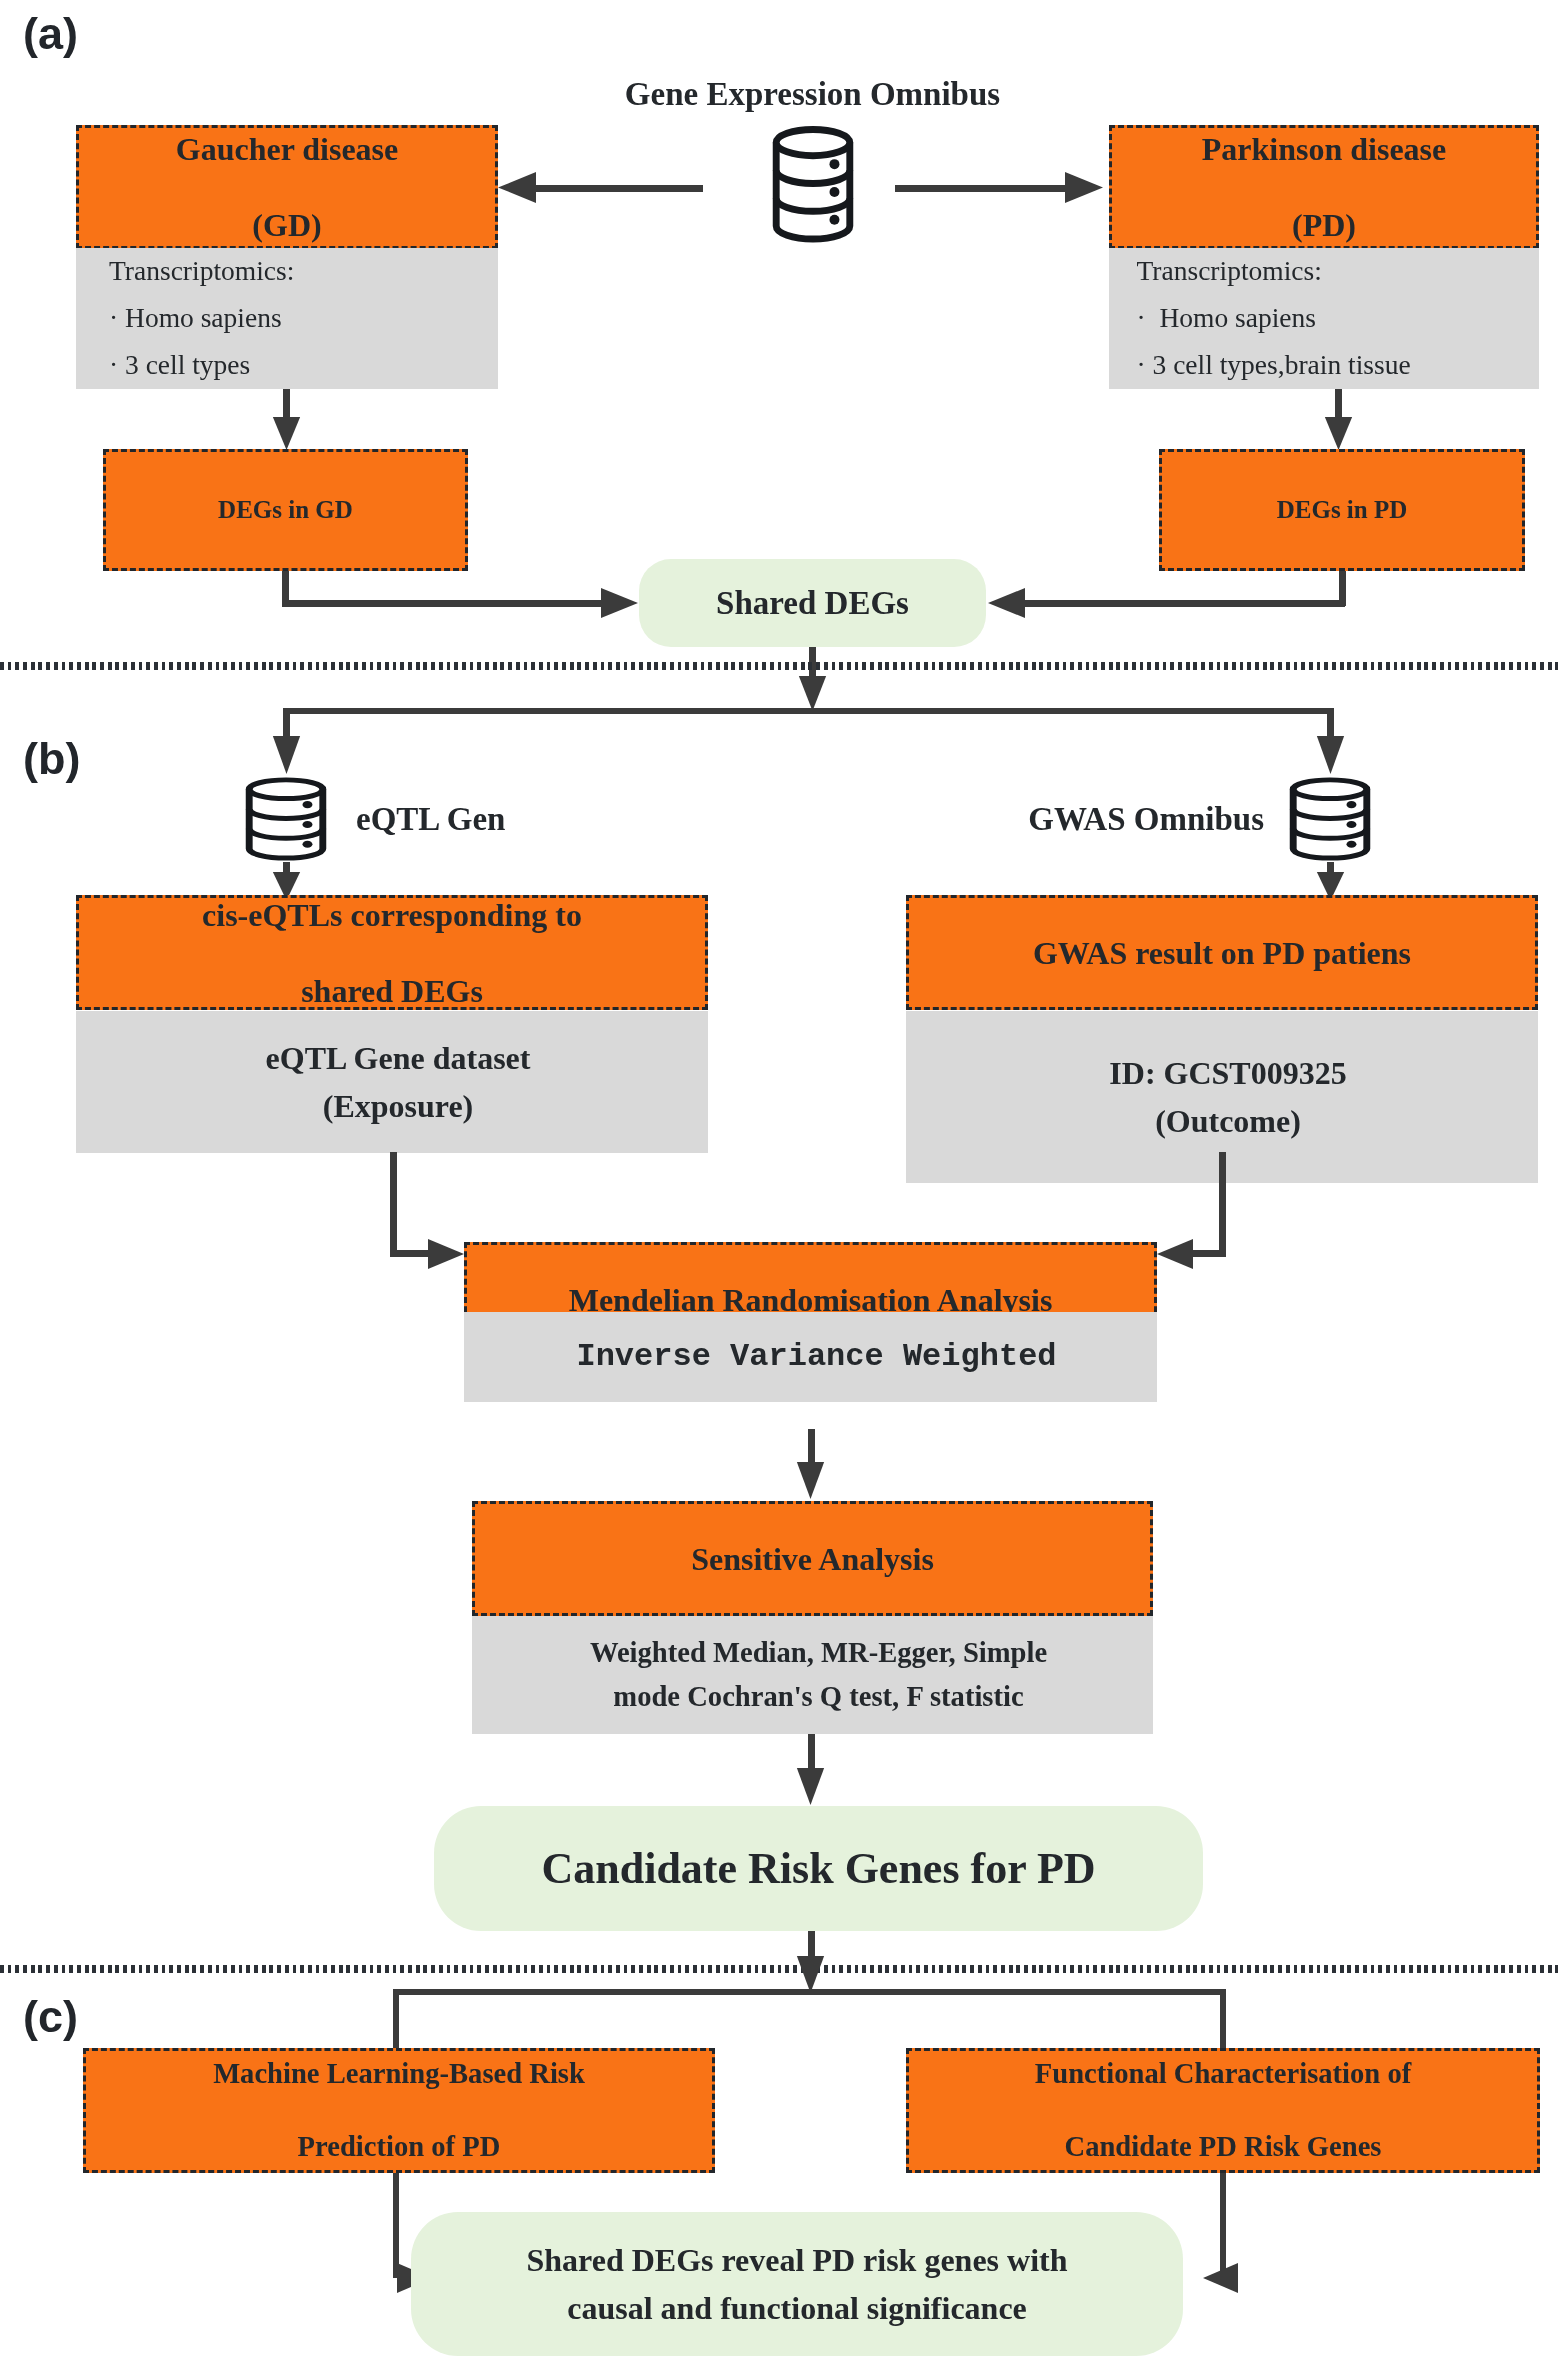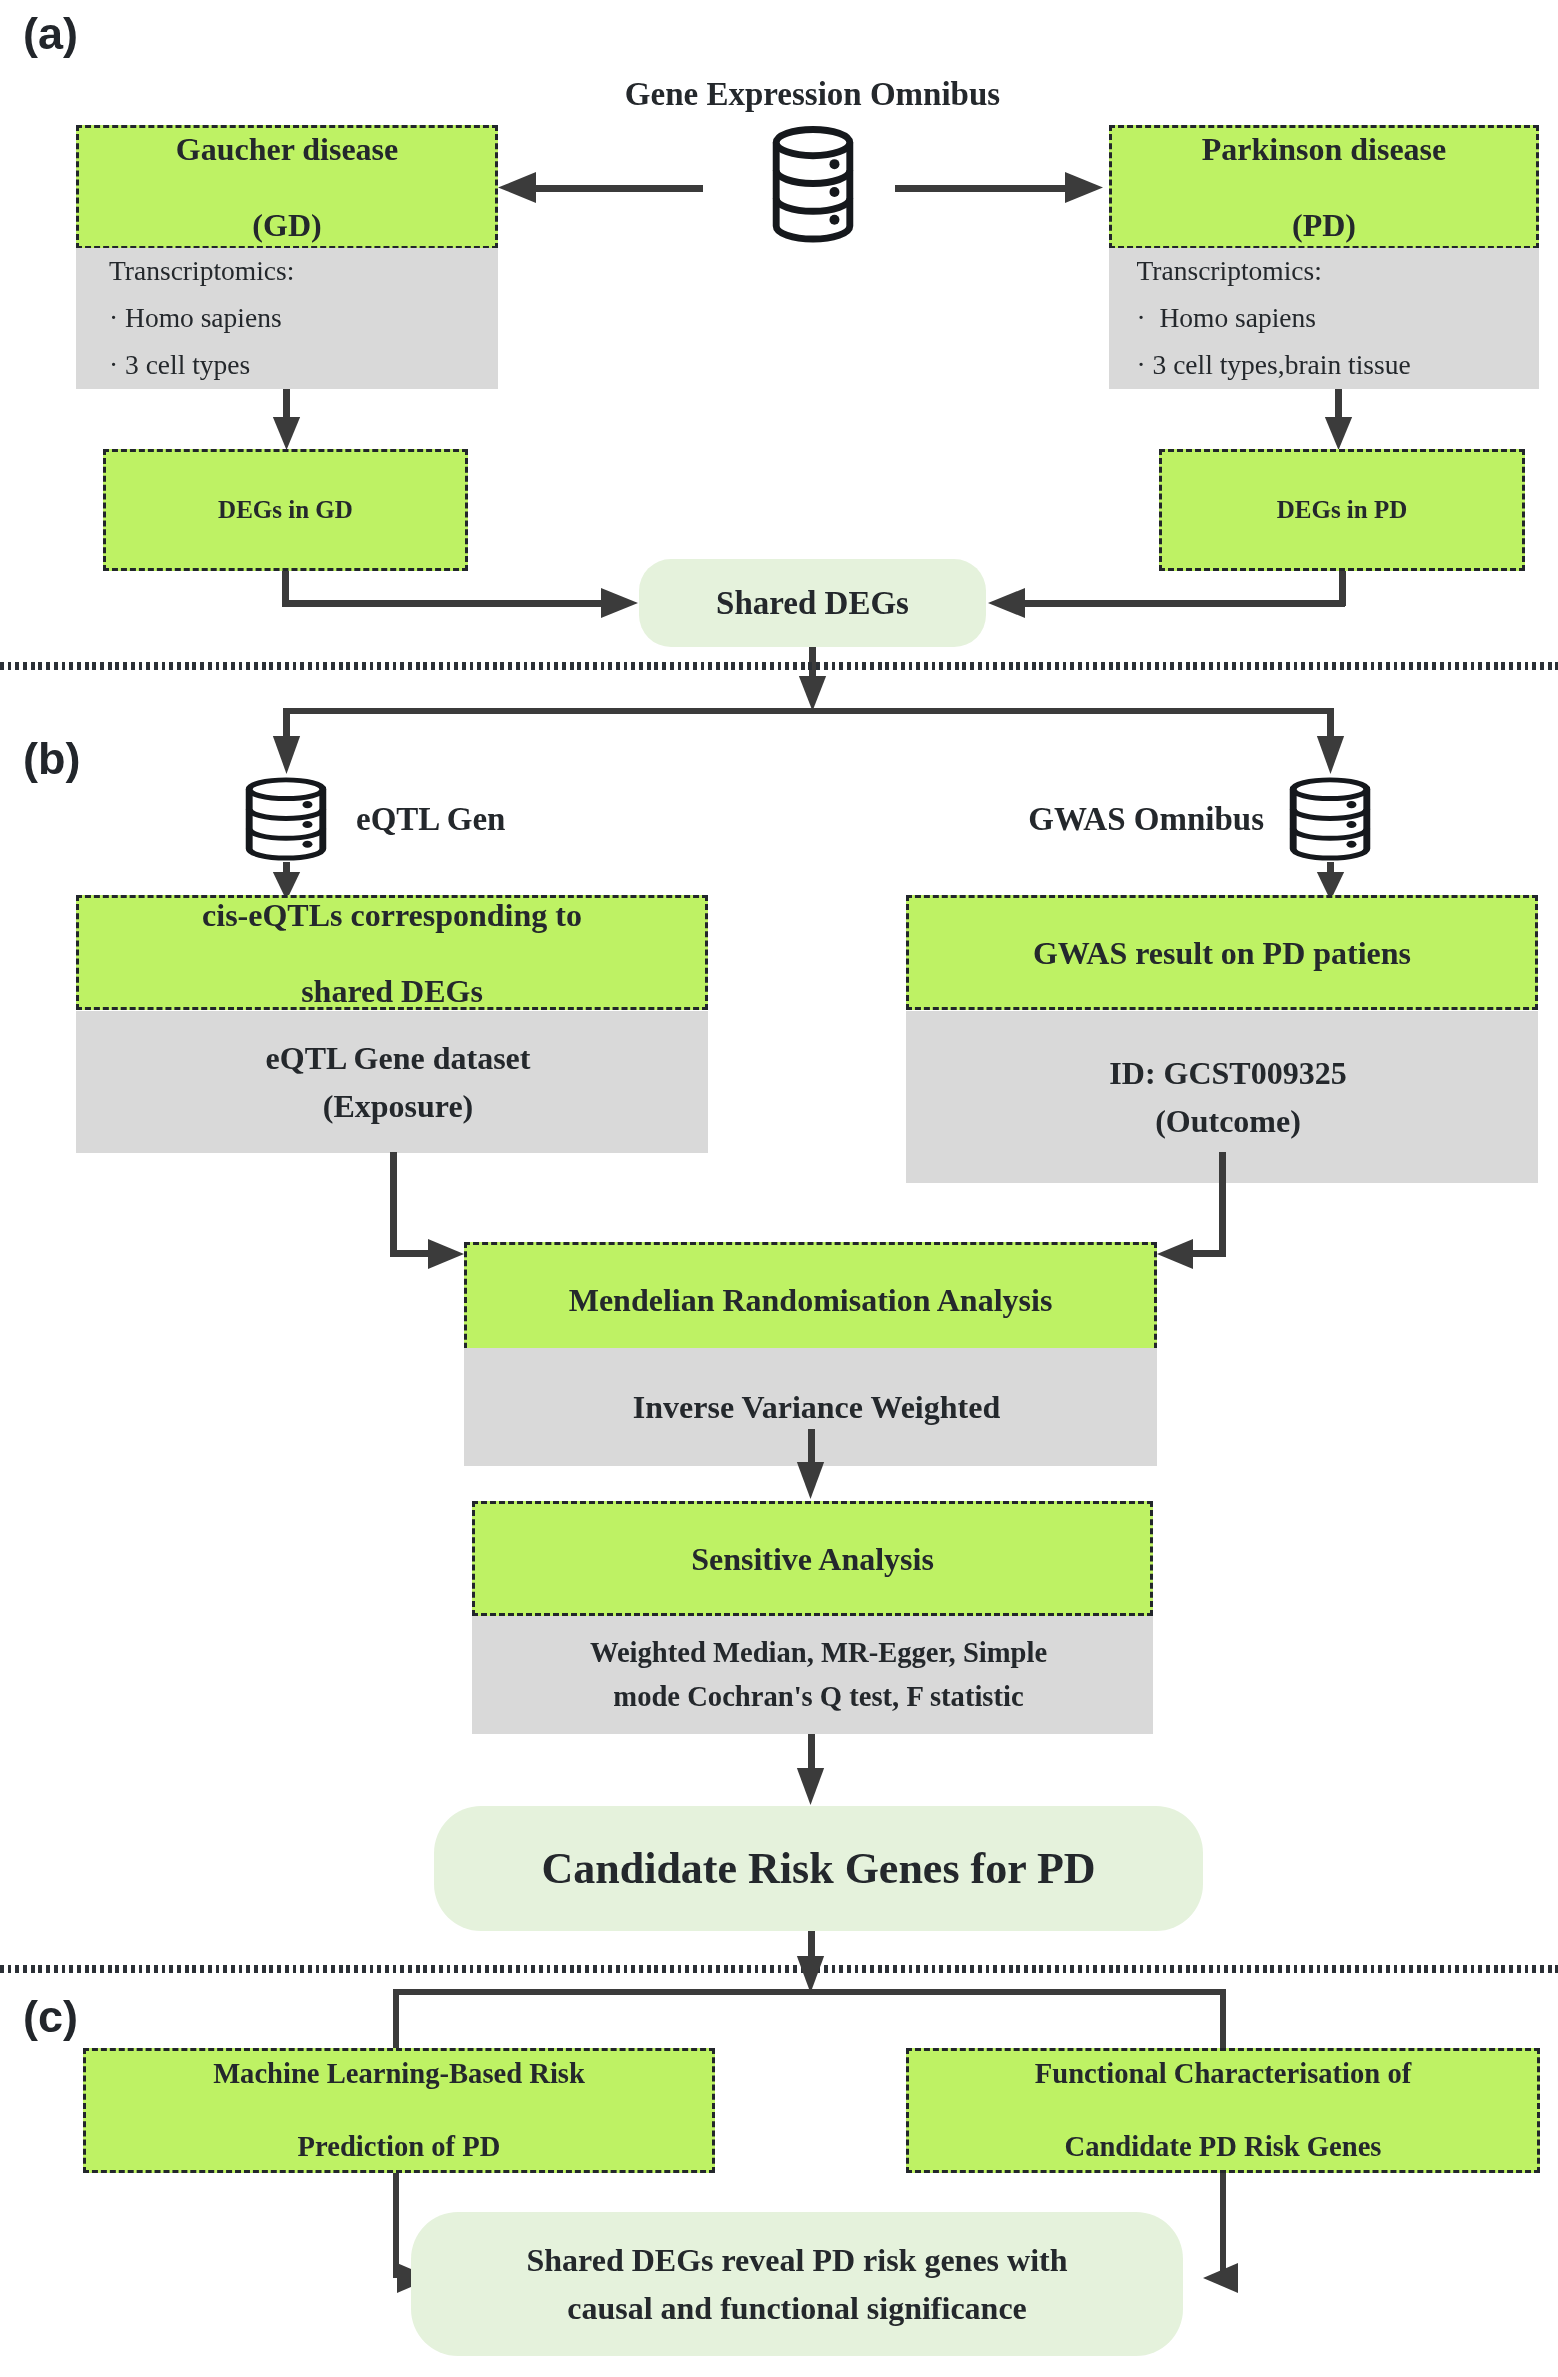--- a/index.html
+++ b/index.html
@@ -1,20 +1,20 @@
 <!DOCTYPE html>
 <html style="font-size:8.8px"><head>
 <meta charset="utf-8">
 <style>
   html,body{margin:0;padding:0;background:#fff;}
   #fig{position:relative;width:1559px;height:2377px;background:#ffffff;overflow:hidden;
        font-family:"Liberation Serif",serif;color:#24282c;}
   .seclabel{position:absolute;font-family:"Liberation Sans",sans-serif;font-weight:bold;
             font-size:45px;color:#22262b;}
-  .dashed-box{position:absolute;box-sizing:border-box;border:3.8px dashed #22262b;background:#bef264;
+  .dashed-box{position:absolute;box-sizing:border-box;border:3.8px dashed #22262b;background:#f97316;
               display:flex;flex-direction:column;align-items:center;justify-content:center;
               text-align:center;font-weight:bold;gap:28px;}
   .gray-box{position:absolute;box-sizing:border-box;background:#d9d9d9;
             display:flex;flex-direction:column;align-items:center;justify-content:center;
             text-align:center;font-weight:bold;padding-left:12px;}
   .gray-box.lefttext{align-items:flex-start;text-align:left;font-weight:normal;}
   .green-box{position:absolute;box-sizing:border-box;background:#e5f2dc;border-radius:47px;
              display:flex;flex-direction:column;align-items:center;justify-content:center;
              text-align:center;font-weight:bold;}
   .hline,.vline,.ah{position:absolute;background:#3b3b3b;}
@@ -160,21 +160,21 @@
   <div class="vline" style="left:390px;top:1152px;width:6.6px;height:104px;"></div>
   <div class="hline" style="left:390px;top:1250px;width:44px;height:6.6px;"></div>
   <div class="ah right" style="left:428px;top:1237px;width:36px;height:34px;"></div>
   <div class="vline" style="left:1219px;top:1152px;width:6.6px;height:104px;"></div>
   <div class="hline" style="left:1182px;top:1250px;width:44px;height:6.6px;"></div>
   <div class="ah left" style="left:1157px;top:1237px;width:36px;height:34px;"></div>
 
   <div class="dashed-box t58" style="left:464px;top:1242px;width:693px;height:116px;">
     <span>Mendelian Randomisation Analysis</span>
   </div>
-  <div class="gray-box t58" style="left:464px;top:1348px;width:693px;height:118px;">
+  <div class="gray-box t58" style="left:464px;top:1312px;width:693px;height:90px;font-family:Liberation Mono, monospace;">
     <span>Inverse Variance Weighted</span>
   </div>
 
   <div class="vline" style="left:808px;top:1429px;width:6.6px;height:36px;"></div>
   <div class="ah down" style="left:795px;top:1462px;width:31px;height:37px;"></div>
 
   <div class="dashed-box t58" style="left:472px;top:1501px;width:681px;height:115px;">
     <span>Sensitive Analysis</span>
   </div>
   <div class="gray-box t52" style="left:472px;top:1616px;width:681px;height:118px;">

